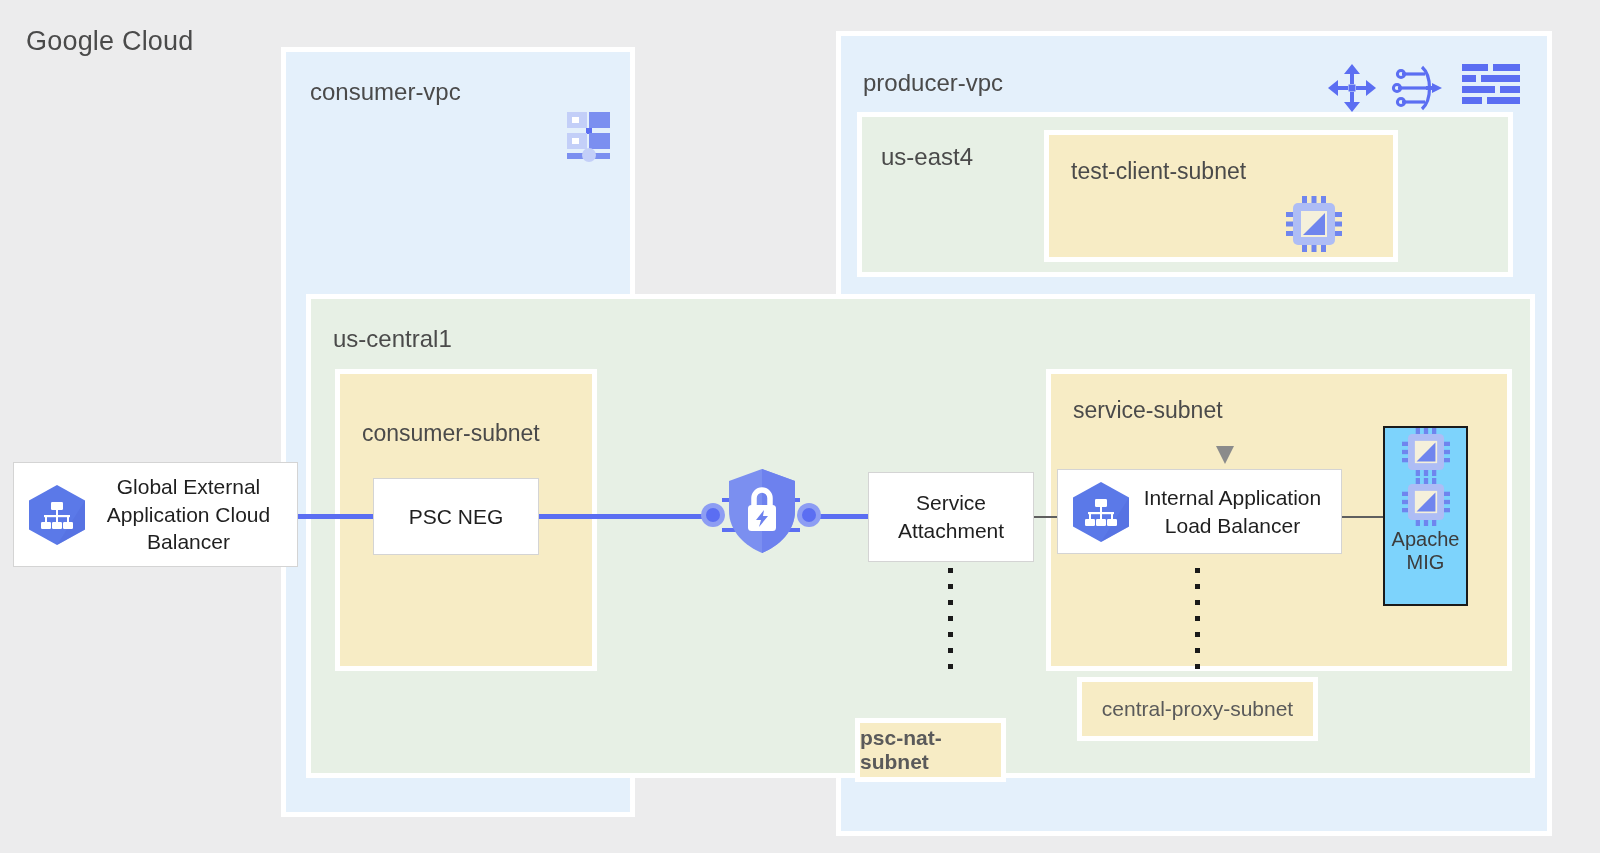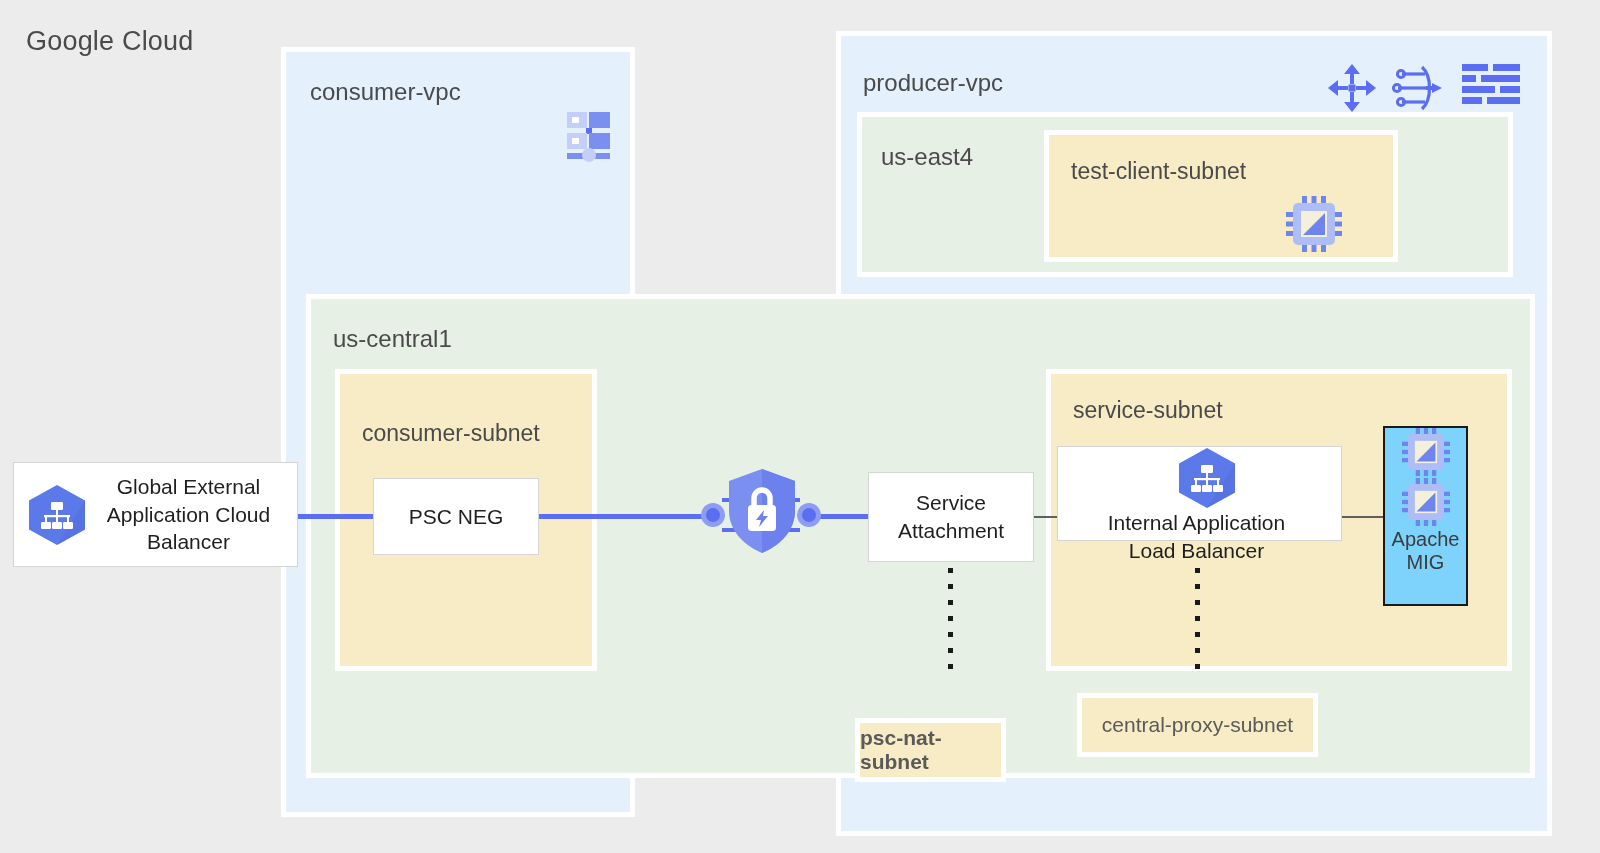--- a/index.html
+++ b/index.html
@@ -257,21 +257,21 @@
     <span class="txt">
       <span>Service</span><br>
       <span>Attachment</span>
     </span>
   </div>
 
   <div class="abs card" style="left:373px;top:478px;width:166px;height:77px;">
     <span class="txt">PSC NEG</span>
   </div>
 
-  <div class="abs card with-icon" style="left:1057px;top:446px;width:285px;height:95px;flex-direction:column;">
+  <div class="abs card with-icon" style="left:1057px;top:469px;width:285px;height:85px;">
     <span class="hexwrap">
       <svg width="58" height="62" viewBox="0 0 58 62">
         <polygon points="29,1 57,16.5 57,45.5 29,61 1,45.5 1,16.5" fill="#5b79e8"></polygon>
         <polygon points="29,61 57,45.5 57,16.5" fill="#5470de" opacity="0.55"></polygon>
         <g fill="#ffffff">
           <rect x="23" y="18" width="12" height="8" rx="1.2"></rect>
           <rect x="28" y="26" width="2" height="6"></rect>
           <rect x="16" y="31" width="26" height="2.2"></rect>
           <rect x="17" y="33" width="2" height="5"></rect>
           <rect x="28" y="33" width="2" height="5"></rect>
@@ -334,17 +334,17 @@
     <span class="mig-label">
       <span>Apache</span><br>
       <span>MIG</span>
     </span>
   </div>
 
   <div class="abs chip-subnet" style="left:855px;top:718px;width:151px;height:64px;font-weight:bold;">
     <span>psc-nat-subnet</span>
   </div>
 
-  <div class="abs chip-subnet" style="left:1077px;top:677px;width:241px;height:64px;margin-top:16px;">
+  <div class="abs chip-subnet" style="left:1077px;top:677px;width:241px;height:64px;">
     <span>central-proxy-subnet</span>
   </div>
 
 </div>
 
 </body></html>

